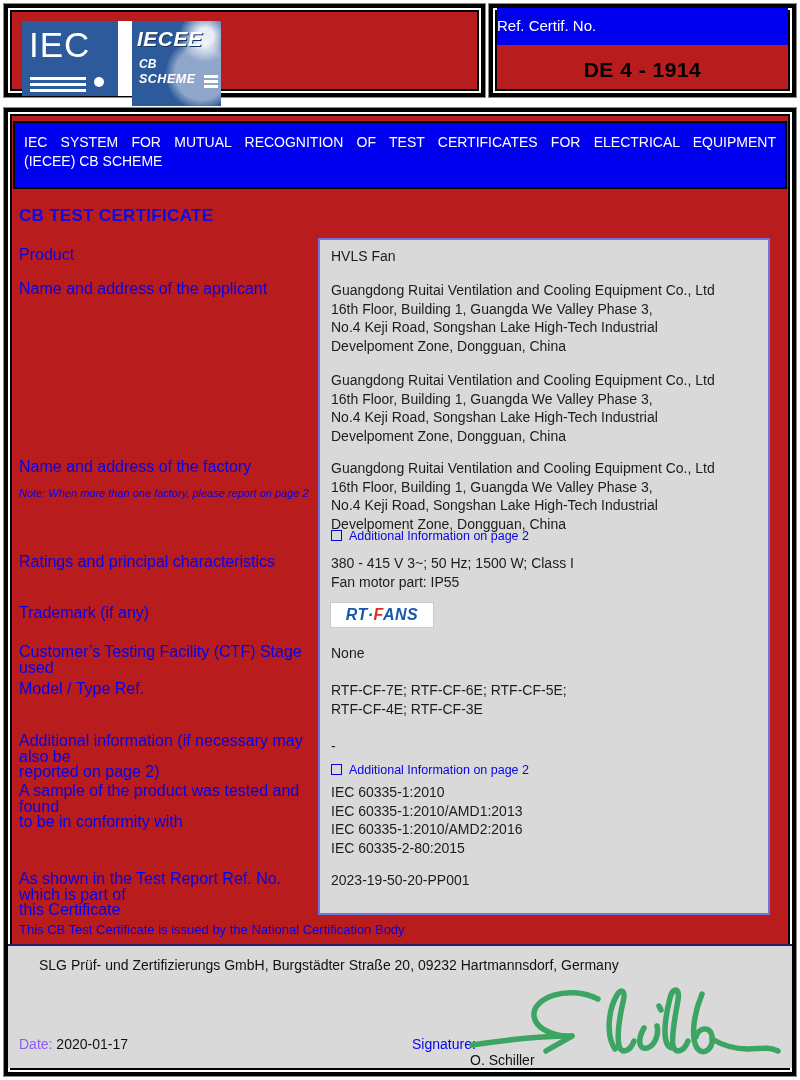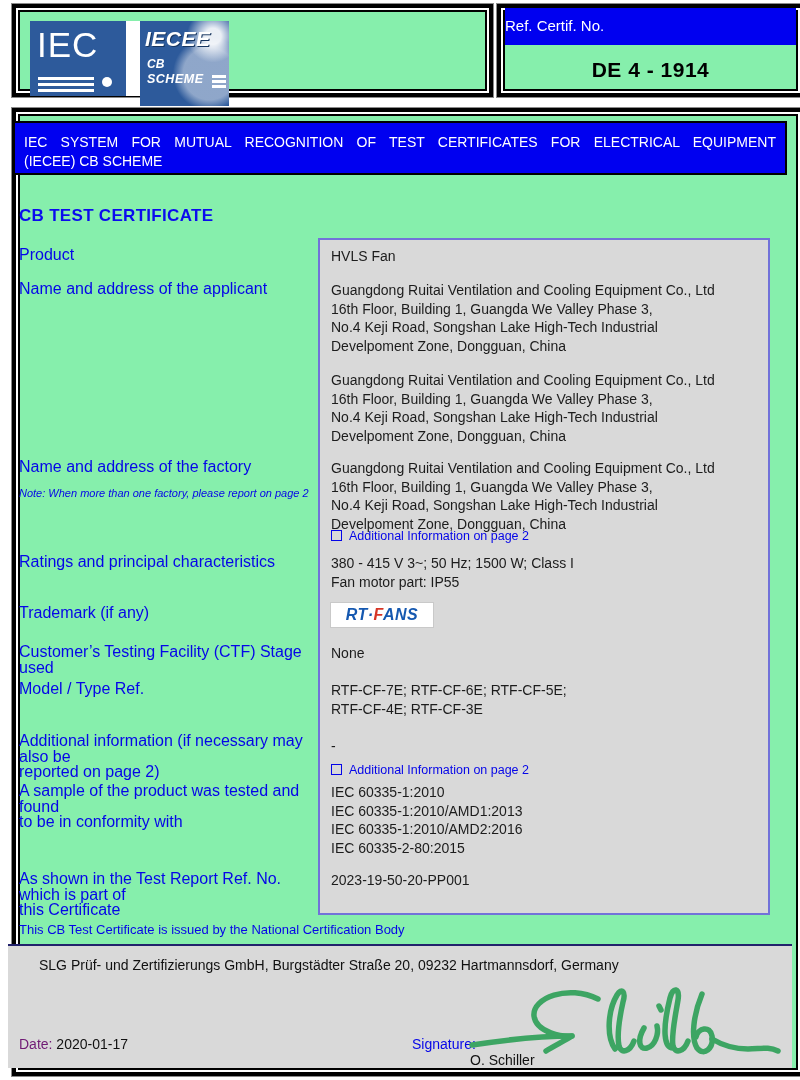--- a/index.html
+++ b/index.html
@@ -4,24 +4,23 @@
 <style>
   * { margin:0; padding:0; box-sizing:border-box; }
   html,body { background:#fff; }
   .page {
     position:relative; width:800px; height:1080px; margin:0 auto;
     background:#fff; overflow:hidden;
     font-family:"Liberation Sans","DejaVu Sans",sans-serif;
   }
   
   .framed {
-    position:absolute; background:#86efac;
+    position:absolute; background:#b91c1c;
     border:4px solid #000;
     box-shadow:0 0 0 1px #8a8a8a, inset 0 0 0 2px #fff, inset 0 0 0 4px #000;
-    margin-left:8px;
   }
   
   .logo-strip { position:absolute; left:14px; top:13px; width:199px; height:75px; background:#fff; }
   .iec-block {
     position:absolute; left:0; top:0; width:96px; height:75px;
     background:#2d5a9b; color:#fff;
   }
   .iec-text { position:absolute; left:7px; top:4px; font-size:35px; font-weight:500; letter-spacing:1px; }
   .iec-lines span { position:absolute; left:8px; width:56px; height:3px; background:#fff; display:block; }
   .iec-lines .l1{ top:56px; } .iec-lines .l2{ top:62px; } .iec-lines .l3{ top:68px; }
@@ -42,21 +41,21 @@
   .ref-band {
     position:absolute; left:4px; right:4px; top:0; height:37px;
     background:#0000f0; color:#fff; font-size:15px; text-align:left; line-height:36px;
   }
   .ref-value {
     position:absolute; left:0; right:0; top:50px; text-align:center;
     font-size:21px; font-weight:700; color:#000; letter-spacing:0.5px;
   }
   
   .banner {
-    position:absolute; left:13px; top:121px; width:774px; height:54px;
+    position:absolute; left:13px; top:121px; width:774px; height:68px;
     background:#0000f0; border:2px solid #000; color:#fff;
     padding:10px 9px; font-size:14px; line-height:19px;
   }
   .banner .j { text-align:justify; text-align-last:justify; }
   .doc-title { position:absolute; left:19px; top:206px; font-size:17px; font-weight:700; color:#0b0bee; letter-spacing:0.3px; }
   .value-box {
     position:absolute; left:318px; top:238px; width:452px; height:677px;
     background:#d9d9d9; border:2px solid #7272d9;
   }
   .lbl { position:absolute; left:19px; width:296px; color:#0505e8; font-size:16px; line-height:15.5px; white-space:pre-line; }
@@ -68,21 +67,21 @@
     position:absolute; left:331px; top:603px; width:102px; height:24px; background:#fff;
     font-style:italic; font-weight:700; font-size:16px; text-align:center; line-height:23px;
     box-shadow:0 0 0 1px #c9c9c9; letter-spacing:0.5px;
   }
   .tm-blue { color:#1558b0; } .tm-red { color:#d63425; }
   .issued-line { position:absolute; left:19px; top:922px; color:#0505e8; font-size:13px; }
   .divider { position:absolute; left:8px; top:944px; width:784px; height:2px; background:#22226b; }
   .ncb-area { position:absolute; left:8px; top:946px; width:784px; height:122px; background:#d9d9d9; }
   .ncb-name { position:absolute; left:19px; top:957px; font-size:14px; color:#111;margin-left:20px; }
   .date-row { position:absolute; left:19px; top:1036px; font-size:14px; }
-  .date-row .b { color:#701a75; } .date-row .v { color:#111; }
+  .date-row .b { color:#8b5cf6; } .date-row .v { color:#111; }
   .sig-label { position:absolute; left:412px; top:1036px; font-size:14px; color:#0505e8; }
   .sig-svg { position:absolute; left:466px; top:986px; }
   .signer { position:absolute; left:470px; top:1052px; font-size:14px; color:#111; }
 </style>
 </head>
 <body>
 
 <div class="page">
 
   <div class="framed" style="left:4px; top:4px; width:481px; height:93px;">

